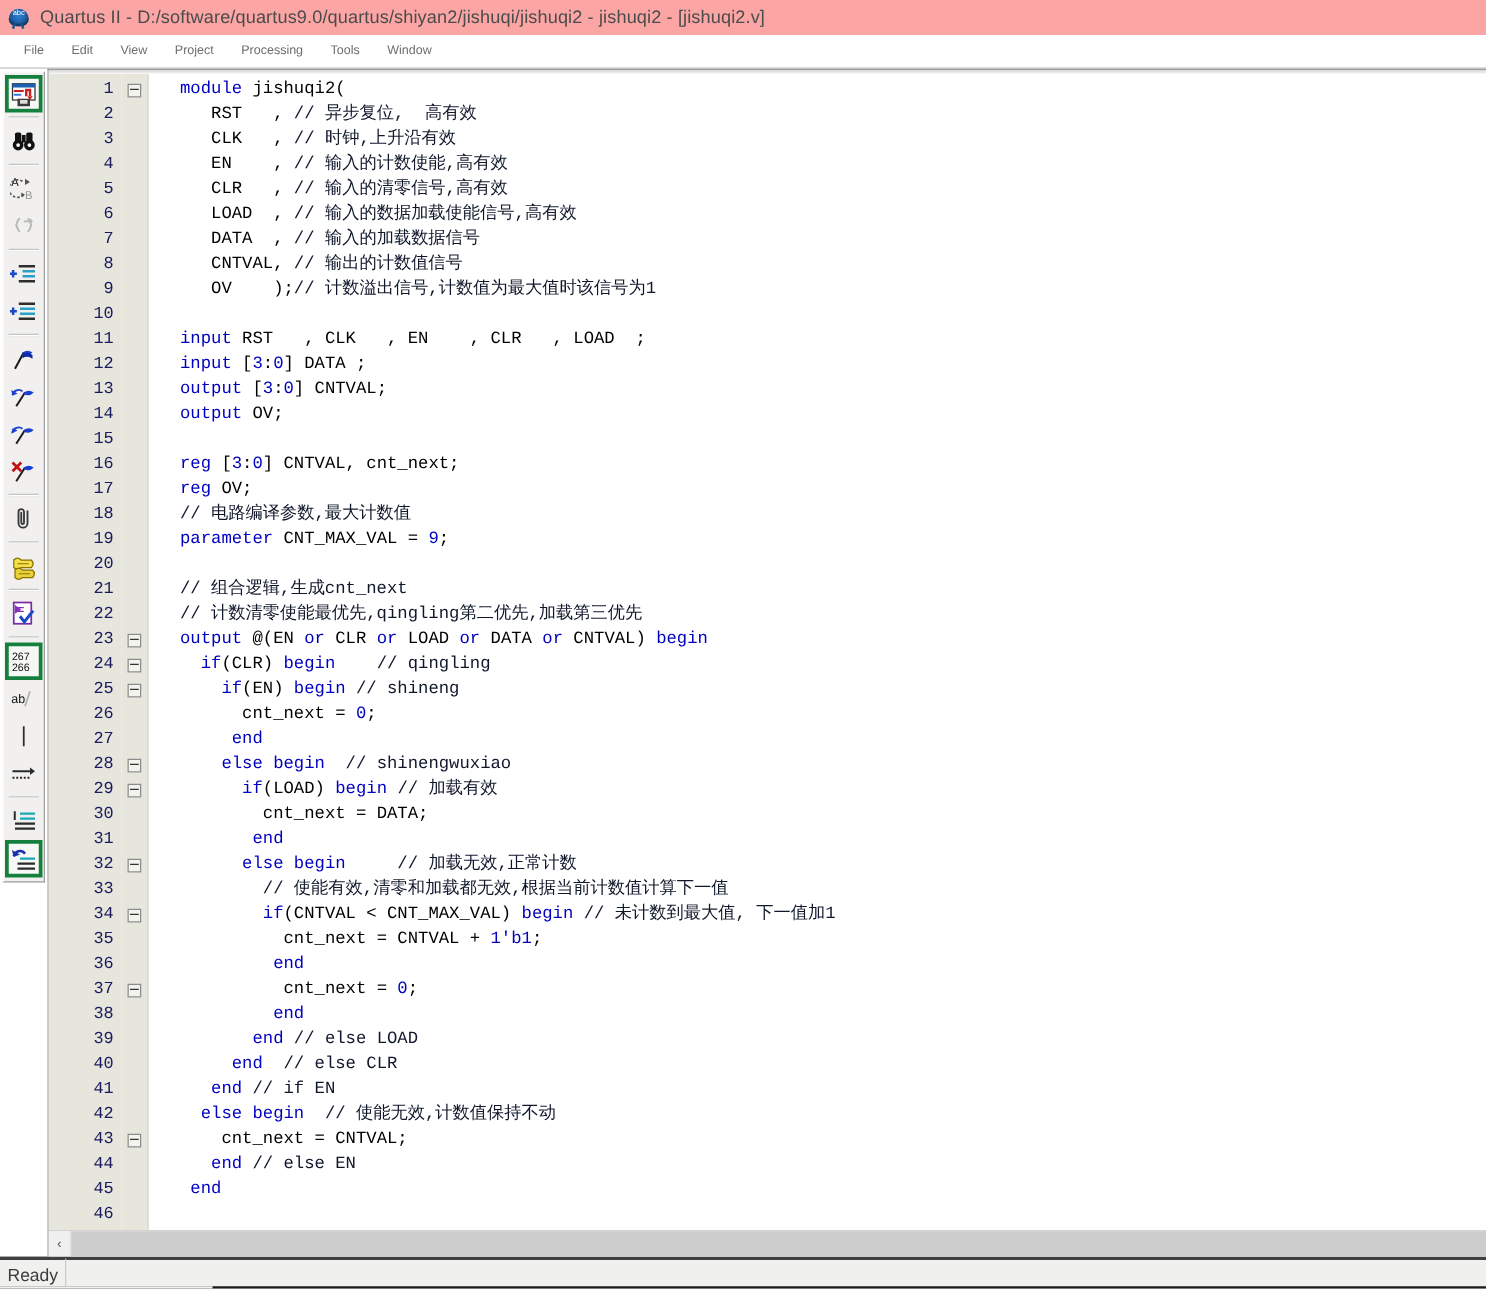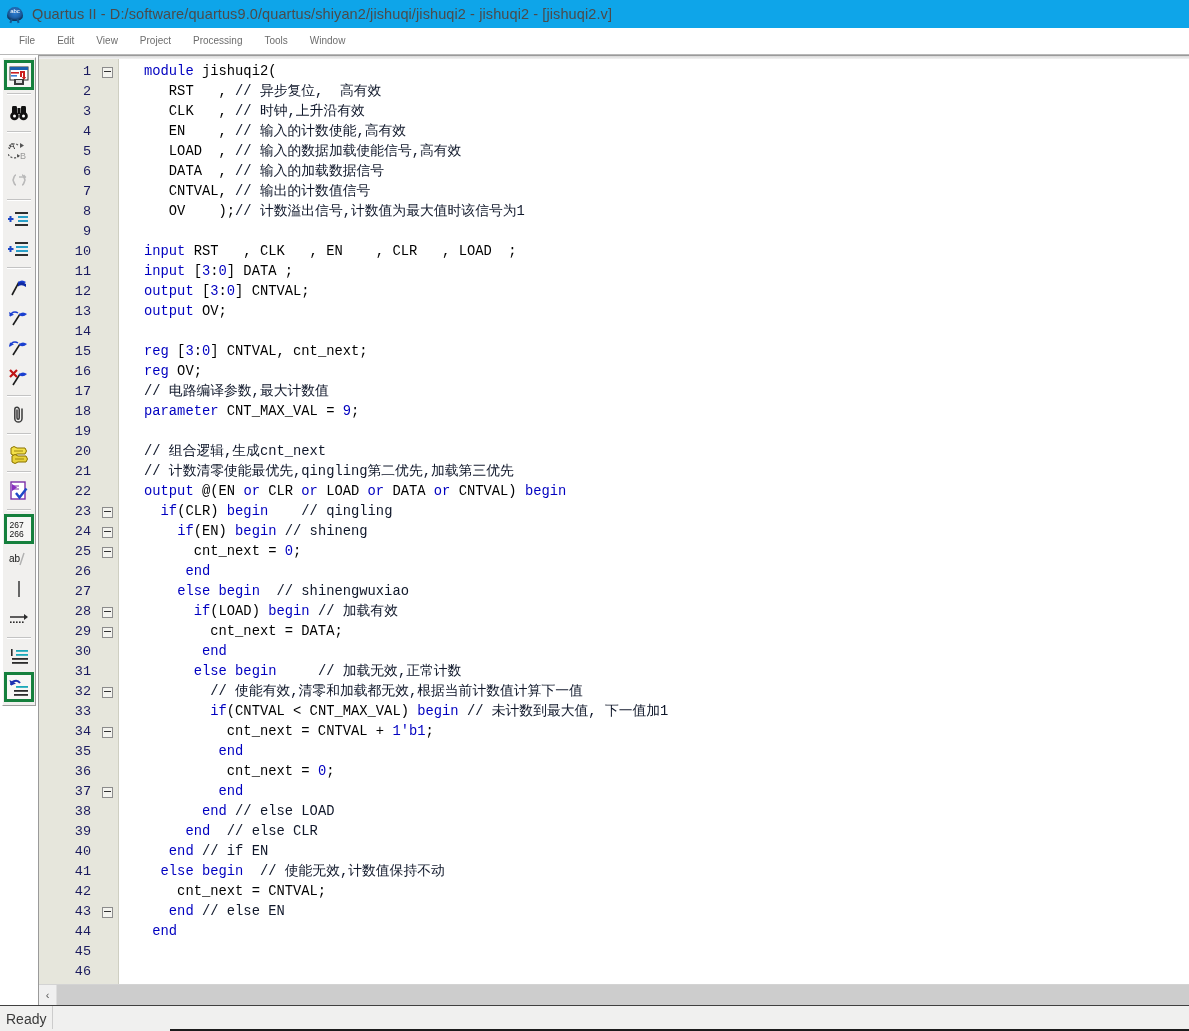--- a/index.html
+++ b/index.html
@@ -18,21 +18,21 @@
     height: 1031px;
     background: #ffffff;
     display: flex;
     flex-direction: column;
   }
 
   
   .titlebar {
     height: 28px;
     flex: 0 0 28px;
-    background: #0ea5e9;
+    background: #fca5a5;
     display: flex;
     align-items: center;
     padding-left: 6px;
     box-sizing: border-box;
   }
   .title-icon {
     width: 18px;
     height: 18px;
     flex: 0 0 18px;
     margin-right: 8px;
@@ -279,21 +279,21 @@
     width: 100%;
     background: #cdcdcd;
     cursor: default;
   }
 
   
   .statusbar {
     flex: 0 0 26px;
     height: 26px;
     background: #f0f0ef;
-    border-top: 1px solid #404040;
+    border-top: 3px solid #404040;
     display: flex;
     align-items: center;
     box-sizing: border-box;
   }
   .status-cell {
     font-size: 14px;
     color: #3a3a3a;
     padding: 0 6px;
     line-height: 24px;
     white-space: nowrap;
@@ -661,20 +661,21 @@
               </div>
               <div class="fold"></div>
               <div class="fold"></div>
               <div class="fold"></div>
             </div>
           <div class="codearea" id="codearea">
               <div class="cline"><span class="kw">module</span><span class="pln"> jishuqi2(</span></div>
               <div class="cline"><span class="pln">   RST   , </span><span class="cmt">// 异步复位,  高有效</span></div>
               <div class="cline"><span class="pln">   CLK   , </span><span class="cmt">// 时钟,上升沿有效</span></div>
               <div class="cline"><span class="pln">   EN    , </span><span class="cmt">// 输入的计数使能,高有效</span></div>
+              <div class="cline"><span class="pln">   CLR   , </span><span class="cmt">// 输入的清零信号,高有效</span></div>
               <div class="cline"><span class="pln">   LOAD  , </span><span class="cmt">// 输入的数据加载使能信号,高有效</span></div>
               <div class="cline"><span class="pln">   DATA  , </span><span class="cmt">// 输入的加载数据信号</span></div>
               <div class="cline"><span class="pln">   CNTVAL, </span><span class="cmt">// 输出的计数值信号</span></div>
               <div class="cline"><span class="pln">   OV    );</span><span class="cmt">// 计数溢出信号,计数值为最大值时该信号为1</span></div>
               <div class="cline">&nbsp;</div>
               <div class="cline"><span class="kw">input</span><span class="pln"> RST   , CLK   , EN    , CLR   , LOAD  ;</span></div>
               <div class="cline"><span class="kw">input</span><span class="pln"> [</span><span class="num">3</span><span class="pln">:</span><span class="num">0</span><span class="pln">] DATA ;</span></div>
               <div class="cline"><span class="kw">output</span><span class="pln"> [</span><span class="num">3</span><span class="pln">:</span><span class="num">0</span><span class="pln">] CNTVAL;</span></div>
               <div class="cline"><span class="kw">output</span><span class="pln"> OV;</span></div>
               <div class="cline">&nbsp;</div>

